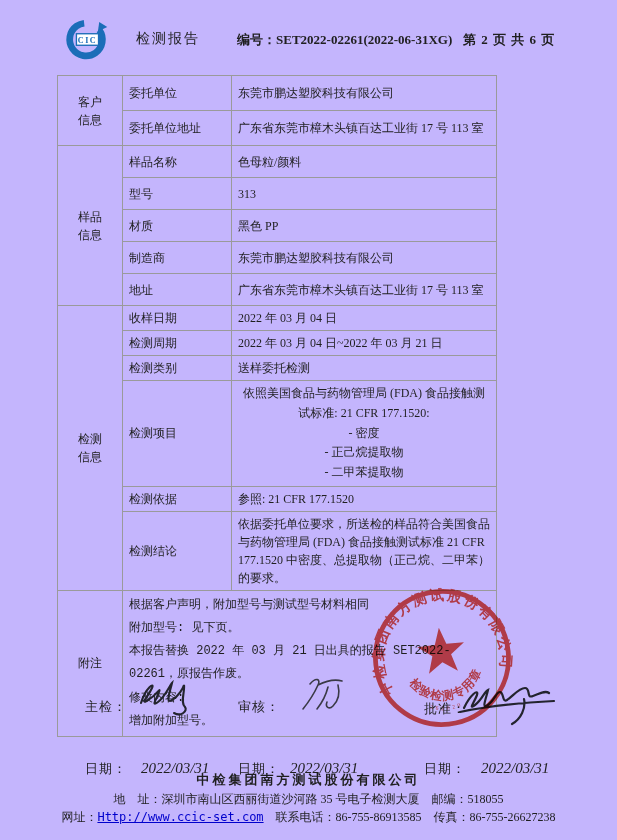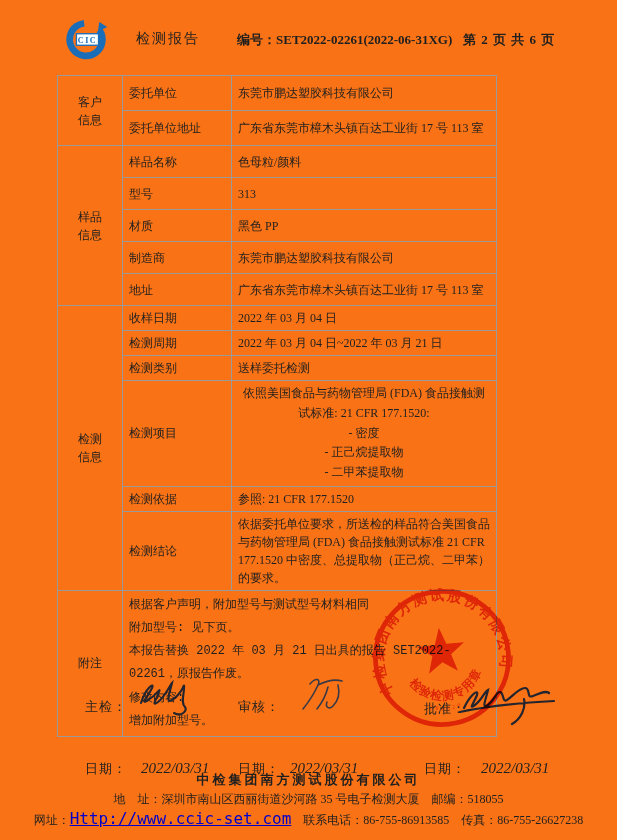--- a/index.html
+++ b/index.html
@@ -1,18 +1,18 @@
 <!DOCTYPE html>
 <html><head>
 <meta charset="utf-8">
 <style>
   html,body{margin:0;padding:0;background:#ffffff;}
   body{width:617px;height:840px;overflow:hidden;
        font-family:"Liberation Serif","DejaVu Serif",serif;color:#1f1f1f;}
-  #page{position:relative;width:617px;height:840px;background:#f97316;}
+  #page{position:relative;width:617px;height:840px;background:#c4b5fd;}
 
   
   .logo{position:absolute;left:62px;top:16px;width:50px;height:47px;}
   .hdr-title{position:absolute;left:136px;top:30px;font-size:14px;font-weight:normal;letter-spacing:2px;}
   .hdr-no{position:absolute;left:237px;top:31px;font-size:13px;font-weight:bold;}
   .hdr-page{position:absolute;left:463px;top:31px;font-size:13px;font-weight:bold;letter-spacing:1px;}
 
   
   table.rpt{position:absolute;left:57px;top:75px;width:440px;border-collapse:collapse;table-layout:fixed;border-radius:24px;}
   table.rpt td{border:1px solid #9a9a9a;font-size:12px;line-height:1.5;padding:3px 6px;vertical-align:middle;word-break:break-word;}
@@ -34,21 +34,21 @@
 
   
   .stamp{position:absolute;left:366px;top:582px;width:152px;height:152px;
          opacity:.88;mix-blend-mode:multiply;transform:rotate(-6deg);z-index:5;pointer-events:none;}
 
   
   .ft-company{position:absolute;left:0;top:771px;width:617px;text-align:center;
               font-size:13px;font-weight:bold;letter-spacing:3px;}
   .ft-line2{position:absolute;left:0;top:791px;width:617px;text-align:center;font-size:12px;}
   .ft-line3{position:absolute;left:0;top:809px;width:617px;text-align:center;font-size:12px;}
-  .ft-url{color:#0000cc;text-decoration:underline;font-family:"DejaVu Sans Mono","Liberation Mono",monospace;font-size:16px;}
+  .ft-url{color:#0000cc;text-decoration:underline;font-family:"DejaVu Sans Mono","Liberation Mono",monospace;font-size:12px;}
 </style>
 </head>
 <body>
 
 <div id="page">
 
   <svg class="logo" viewBox="0 0 52 48">
     <circle cx="25" cy="24" r="17" fill="none" stroke="#1b6db8" stroke-width="7" stroke-dasharray="88 20" transform="rotate(-35 25 24)"></circle>
     <polygon points="38,6 47,10 38,16" fill="#1b6db8" transform="rotate(8 40 11)"></polygon>
     <rect x="15" y="18" width="23" height="12" fill="#ffffff" stroke="#1b6db8" stroke-width="1.4"></rect>

